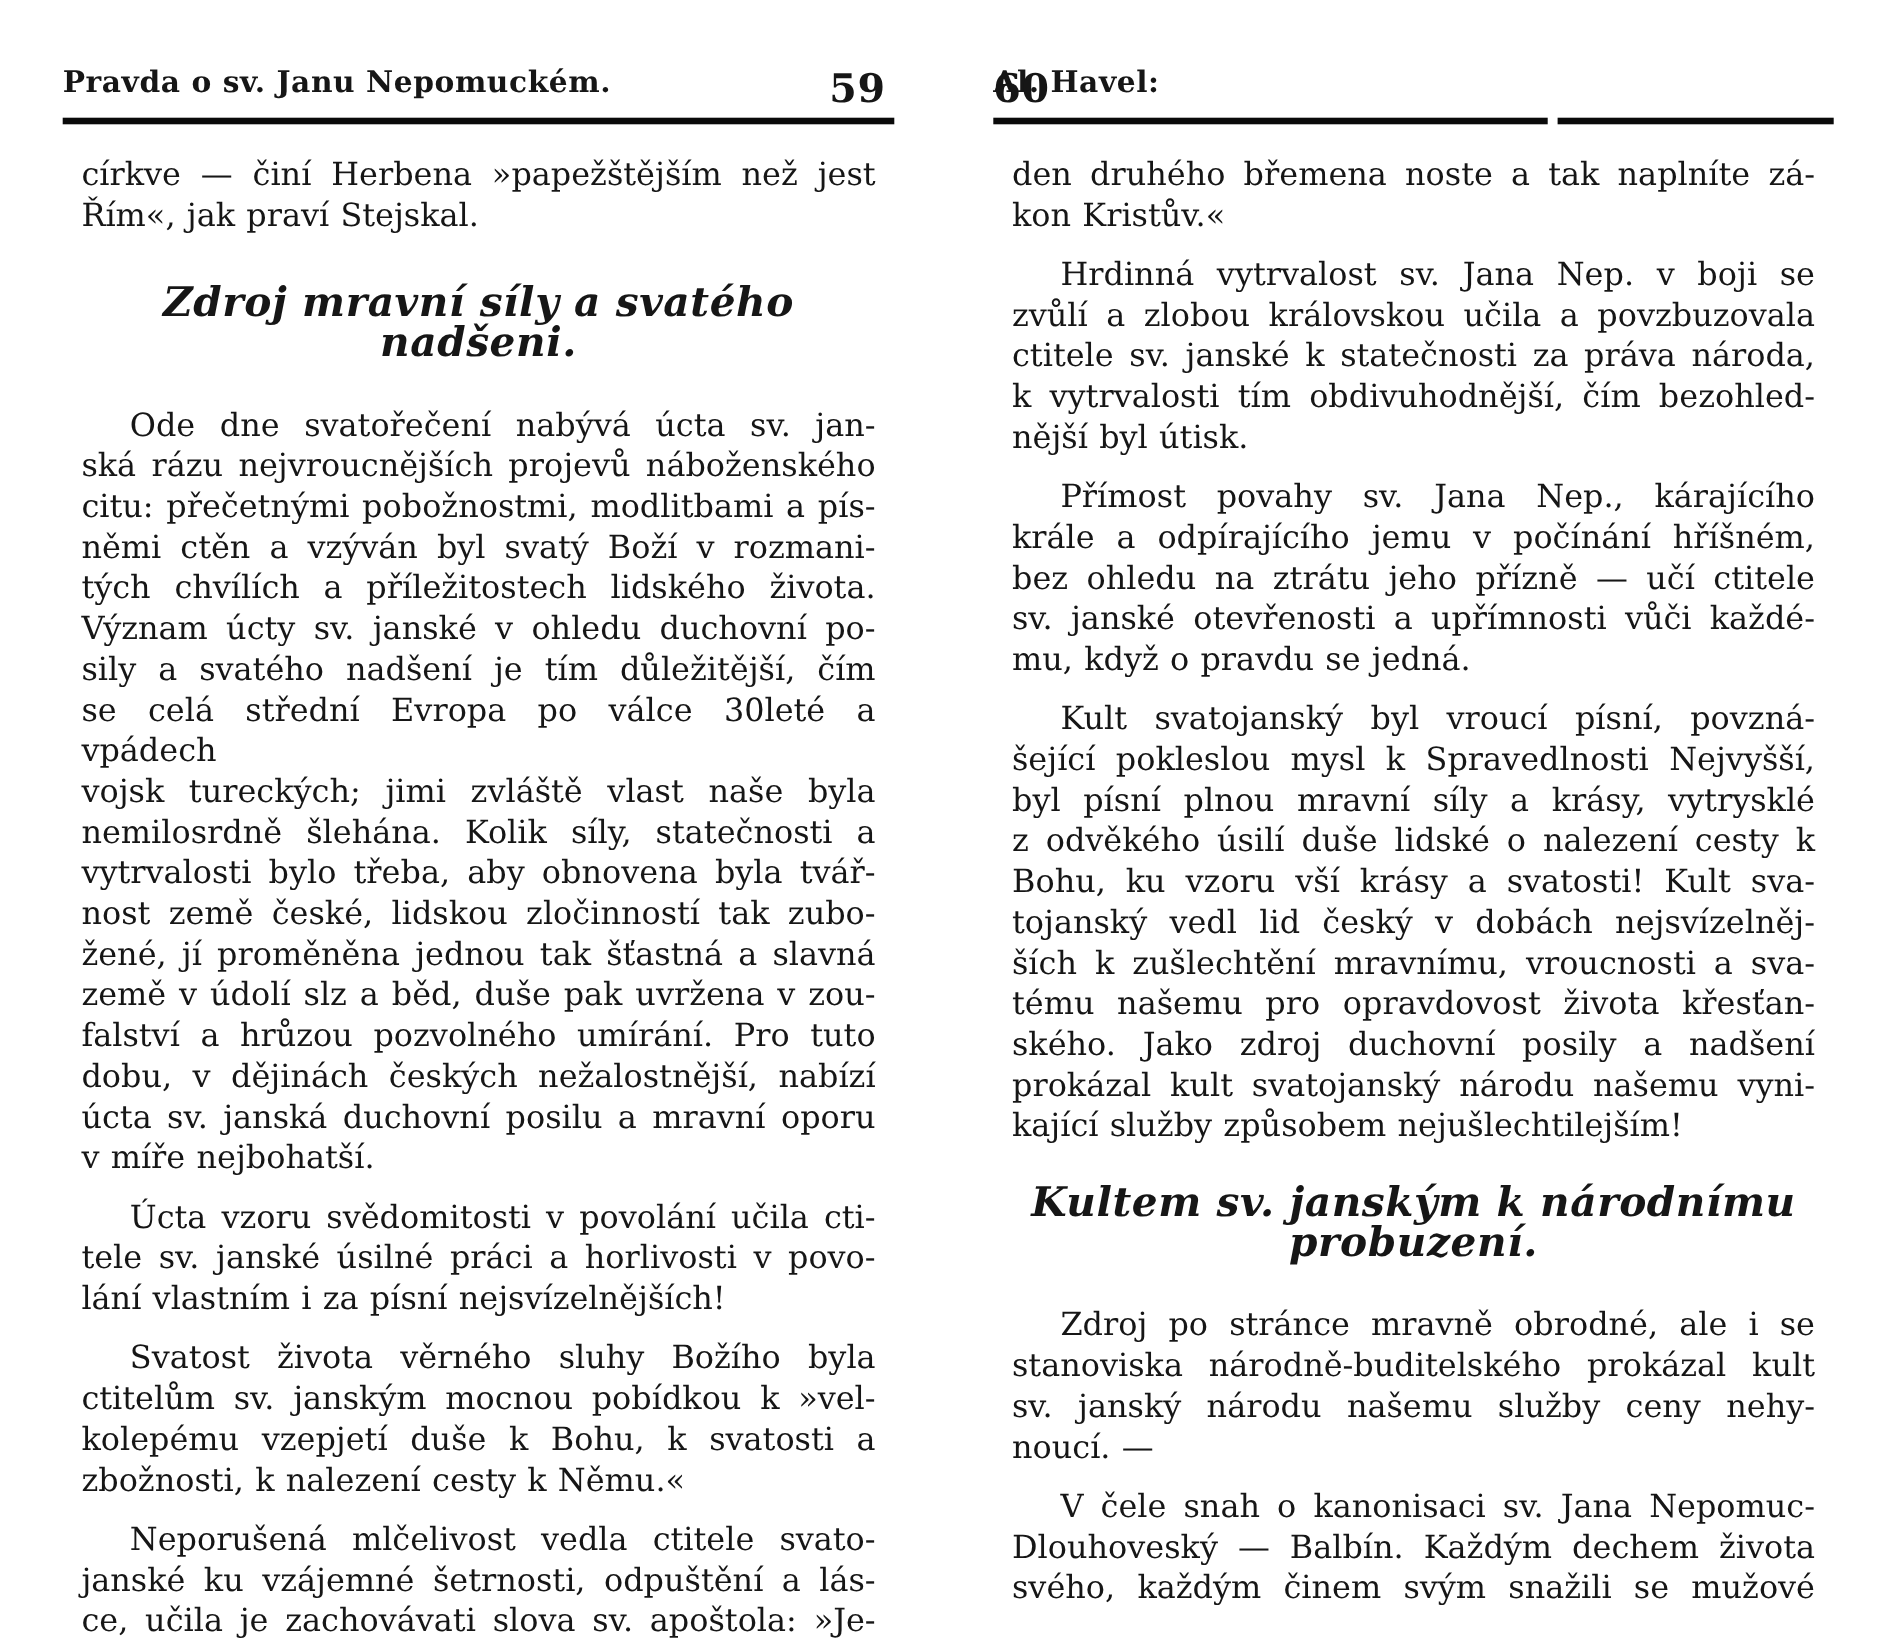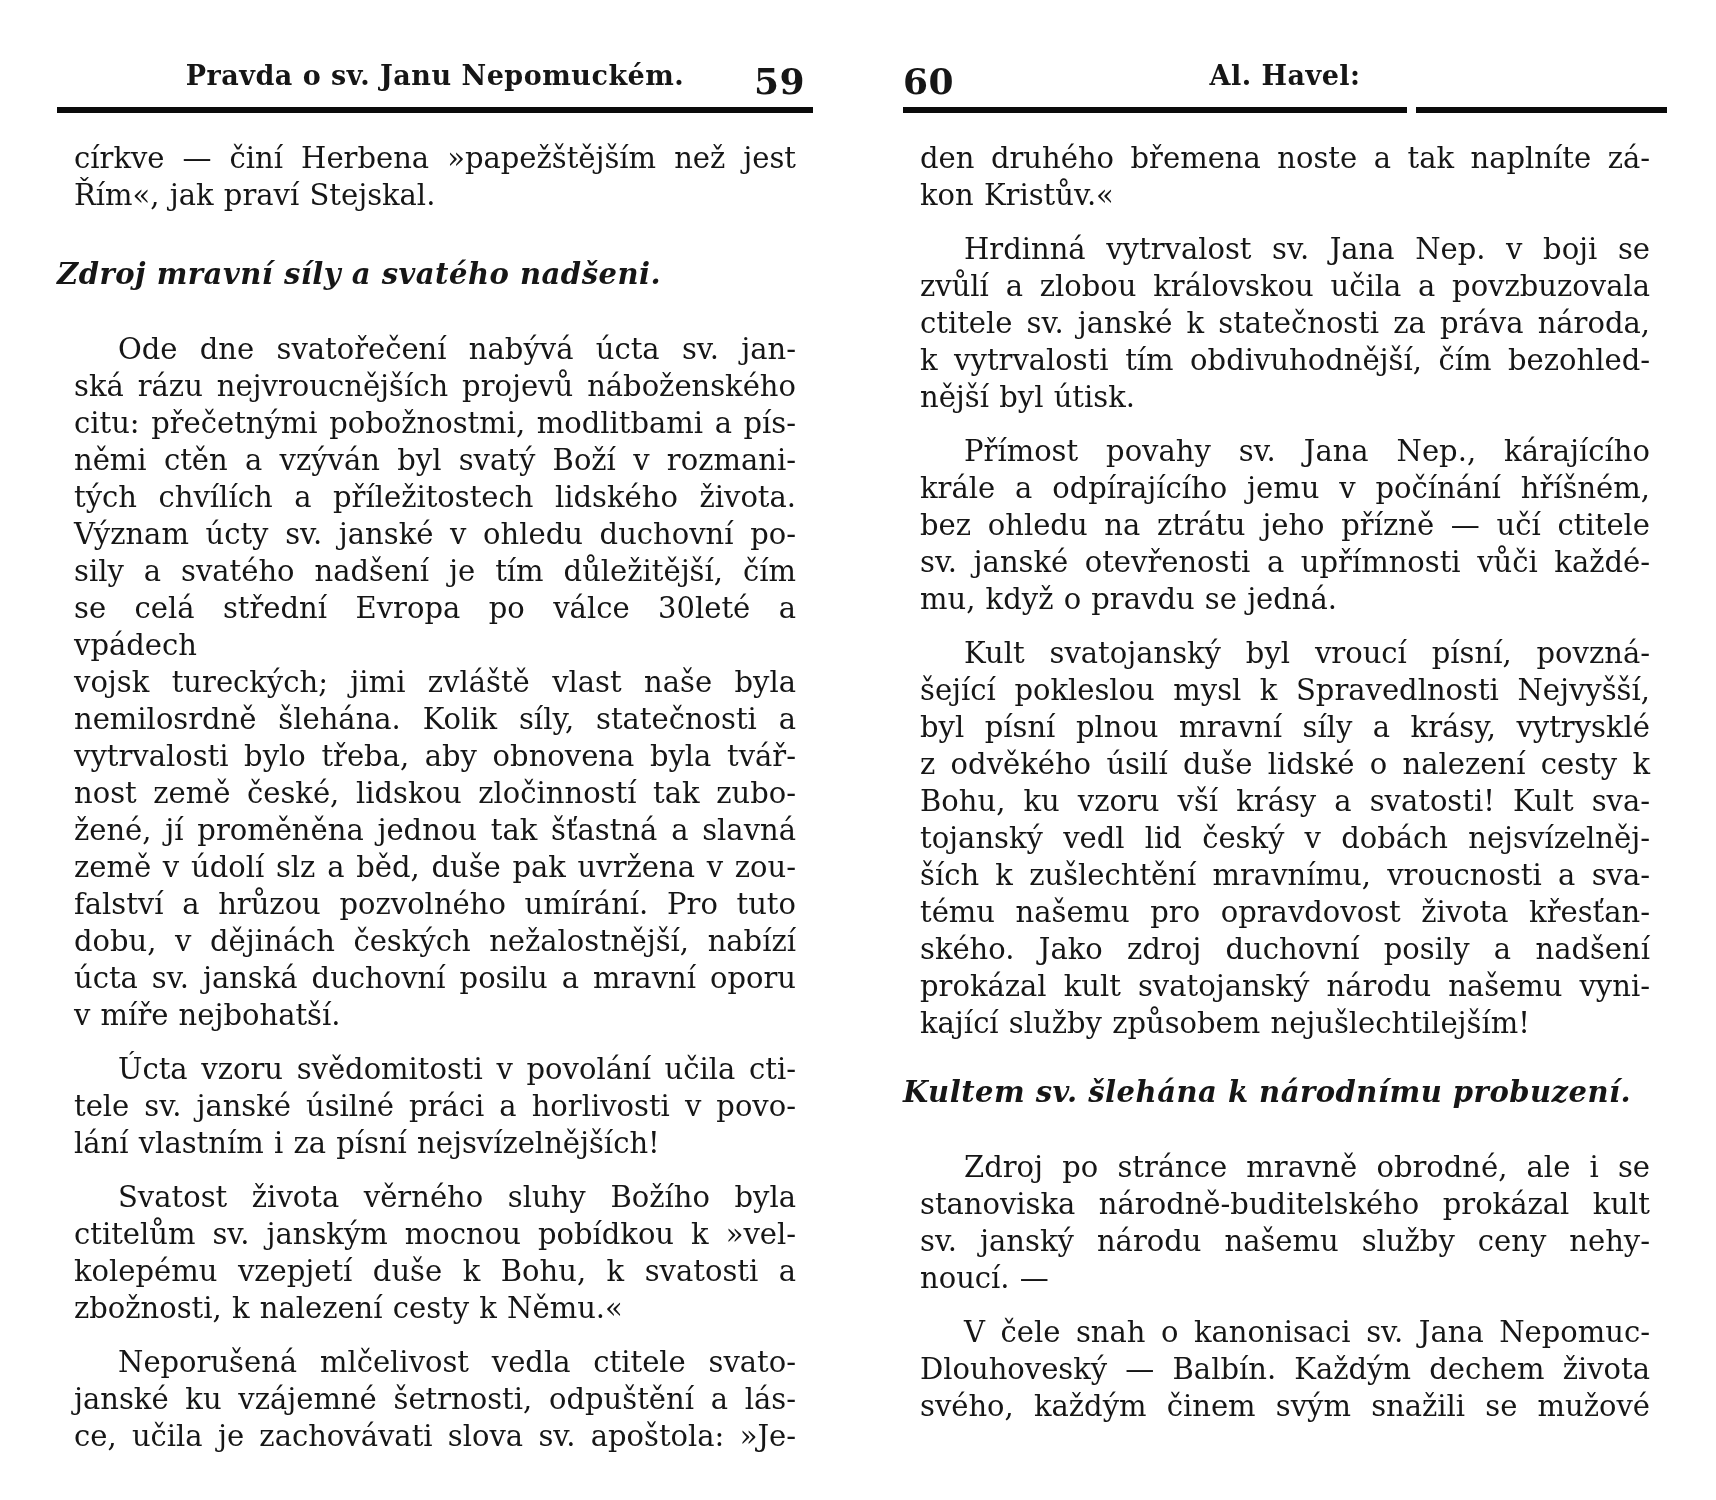--- a/index.html
+++ b/index.html
@@ -19,21 +19,21 @@
   .page-right { left: 903px; width: 764px; }
 
   .page-header {
     position: relative;
     height: 40px;
     font-size: 27px;
     font-weight: 700;
     letter-spacing: 0.5px;
     white-space: nowrap;
   }
-  .header-title { display: block; text-align: center; }
+  .header-title { display: block; }
   .page-num { position: absolute; top: 0; font-size: 36px; font-weight: 700; }
   .page-num.right { right: 8px; }
   .page-num.left  { left: 0; }
 
   .header-rule { margin-top: 7px; height: 6px; background: #0a0a0a; }
   .header-rule.split { display: flex; background: transparent; }
   .header-rule.split .seg { height: 6px; background: #0a0a0a; }
   .header-rule.split .seg1 { width: 66%; }
   .header-rule.split .gap  { width: 9px; }
   .header-rule.split .seg2 { flex: 1; }
@@ -45,24 +45,25 @@
     font-size: 29px;
     line-height: 37px;
     text-align: justify;
     text-align-last: justify;
     word-spacing: 1px;
   }
   .line.lastline { text-align-last: left; }
   .line.indent { text-indent: 44px; }
 
   .section-heading {
-    font-size: 29px;
+    font-size: 37px;
     line-height: 37px;
     font-style: italic;
     font-weight: 600;
+    text-align: center;
     margin: 42px 0 38px 0;
     letter-spacing: 0.5px;
   }
   .page-right .section-heading { margin: 32px 0 38px 0; }
 </style>
 </head>
 <body>
 
 <div class="spread">
 
@@ -152,21 +153,21 @@
           <div class="line">byl písní plnou mravní síly a krásy, vytrysklé</div>
           <div class="line">z odvěkého úsilí duše lidské o nalezení cesty k</div>
           <div class="line">Bohu, ku vzoru vší krásy a svatosti! Kult sva-</div>
           <div class="line">tojanský vedl lid český v dobách nejsvízelněj-</div>
           <div class="line">ších k zušlechtění mravnímu, vroucnosti a sva-</div>
           <div class="line">tému našemu pro opravdovost života křesťan-</div>
           <div class="line">ského. Jako zdroj duchovní posily a nadšení</div>
           <div class="line">prokázal kult svatojanský národu našemu vyni-</div>
           <div class="line lastline">kající služby způsobem nejušlechtilejším!</div>
         </div>
-        <div class="section-heading">Kultem sv. šlehána k národnímu probuzení.</div>
+        <div class="section-heading">Kultem sv. janským k národnímu probuzení.</div>
         <div class="paragraph">
           <div class="line indent">Zdroj po stránce mravně obrodné, ale i se</div>
           <div class="line">stanoviska národně-buditelského prokázal kult</div>
           <div class="line">sv. janský národu našemu služby ceny nehy-</div>
           <div class="line lastline">noucí. —</div>
         </div>
         <div class="paragraph">
           <div class="line indent">V čele snah o kanonisaci sv. Jana Nepomuc-</div>
           <div class="line">Dlouhoveský — Balbín. Každým dechem života</div>
           <div class="line">svého, každým činem svým snažili se mužové</div>

